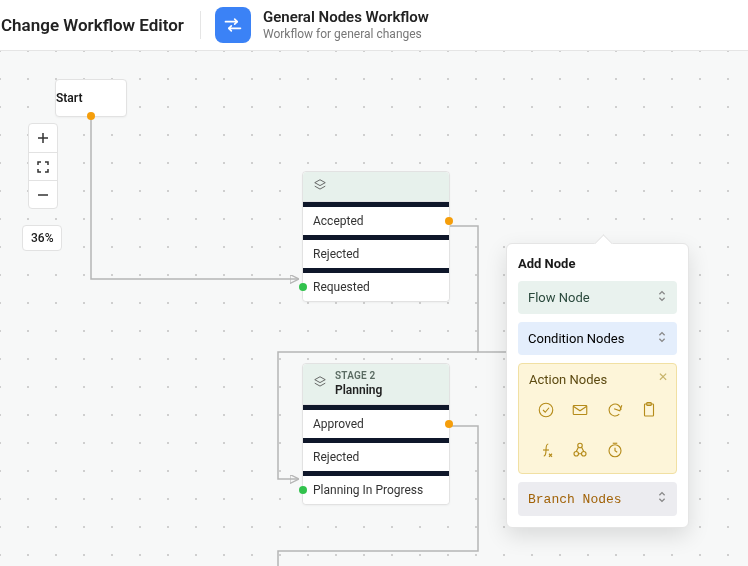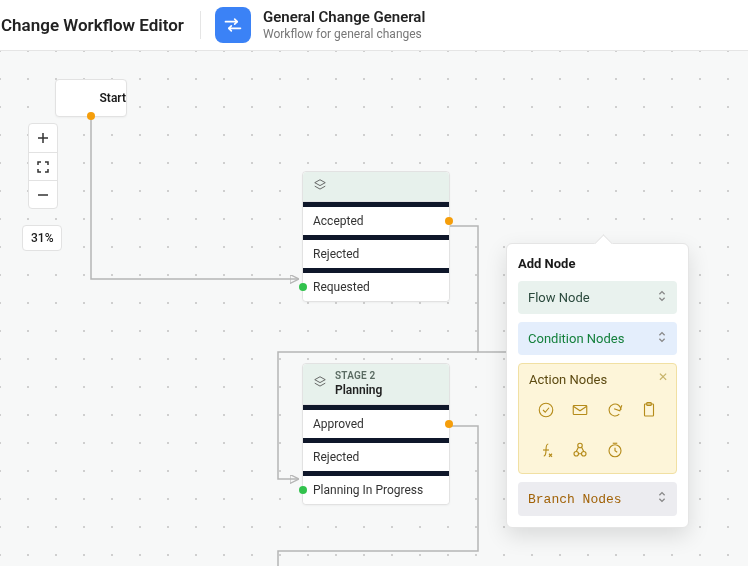--- a/index.html
+++ b/index.html
@@ -108,21 +108,21 @@
     border-radius: 4px;
     box-shadow: 0 1px 2px rgba(0,0,0,0.04);
   }
 
   .start-node {
     top: 28px; left: 55px;
     width: 72px;
     height: 38px;
     display: flex;
     align-items: center;
-    justify-content: flex-end;
+    justify-content: flex-start;
     font-size: 12px;
     font-weight: 600;
   }
   .start-port {
     position: absolute;
     bottom: -4px; left: 50%;
     transform: translateX(-50%);
     width: 8px; height: 8px;
     border-radius: 50%;
     background: #f59e0b;
@@ -217,21 +217,21 @@
     font-size: 13px;
     display: flex;
     align-items: center;
     justify-content: space-between;
     margin-bottom: 8px;
     cursor: pointer;
   }
   .addnode-item:last-child { margin-bottom: 0; }
   .addnode-item .chev svg { stroke: #888; }
   .flow-node-item { background: #e9f2ee; color: #2b4a3d; }
-  .cond-node-item { background: #e4eefc; color: #15803d; }
+  .cond-node-item { background: #e4eefc; color: #000000; }
   .branch-node-item { background: #ececf0; color: #a16207; font-family: Liberation Mono, monospace; }
 
   .action-group {
     border: 1px solid #f1e0a3;
     background: #fdf5d9;
     border-radius: 4px;
     padding: 8px 10px 10px 10px;
     margin-bottom: 8px;
     position: relative;
   }
@@ -268,21 +268,21 @@
   <div class="header-divider"></div>
   <div class="header-iconbox">
     <svg width="20" height="20" viewBox="0 0 24 24" fill="none" stroke-width="2" stroke-linecap="round" stroke-linejoin="round">
       <path d="M3 8 L17 8"></path>
         <polyline points="14 5 17 8 14 11"></polyline>
       <path d="M21 16 L7 16"></path>
         <polyline points="10 13 7 16 10 19"></polyline>
     </svg>
   </div>
   <div class="header-meta">
-    <div class="header-wfname">General Change General</div>
+    <div class="header-wfname">General Nodes Workflow</div>
     <div class="header-wfdesc">Workflow for general changes</div>
   </div>
 </div>
 
 <div class="canvas">
 
   <svg class="wires">
     <defs>
       <marker id="arrow" viewBox="0 0 10 10" refX="9" refY="5" markerWidth="6" markerHeight="6" orient="auto">
         <path class="arrowhead" d="M0,0 L10,5 L0,10 Z"></path>
@@ -311,21 +311,21 @@
         <polyline points="11,8 11,11 8,11"></polyline>
           <polyline points="4,11 1,11 1,8"></polyline>
       </svg>
     </div>
     <div class="zoom-btn">
       <svg width="12" height="12" viewBox="0 0 12 12" stroke="#333" stroke-width="1.5">
           <path d="M1 6H11"></path>
         </svg>
     </div>
   </div>
-  <div class="zoom-level">31%</div>
+  <div class="zoom-level">36%</div>
 
   <div class="node start-node">
     <span>Start</span>
     <span class="start-port"></span>
   </div>
 
   <div class="node stage-node stage1">
     <div class="stage-header">
       <span class="icon">
         <svg width="14" height="14" viewBox="0 0 24 24" fill="none" stroke-width="1.5">

